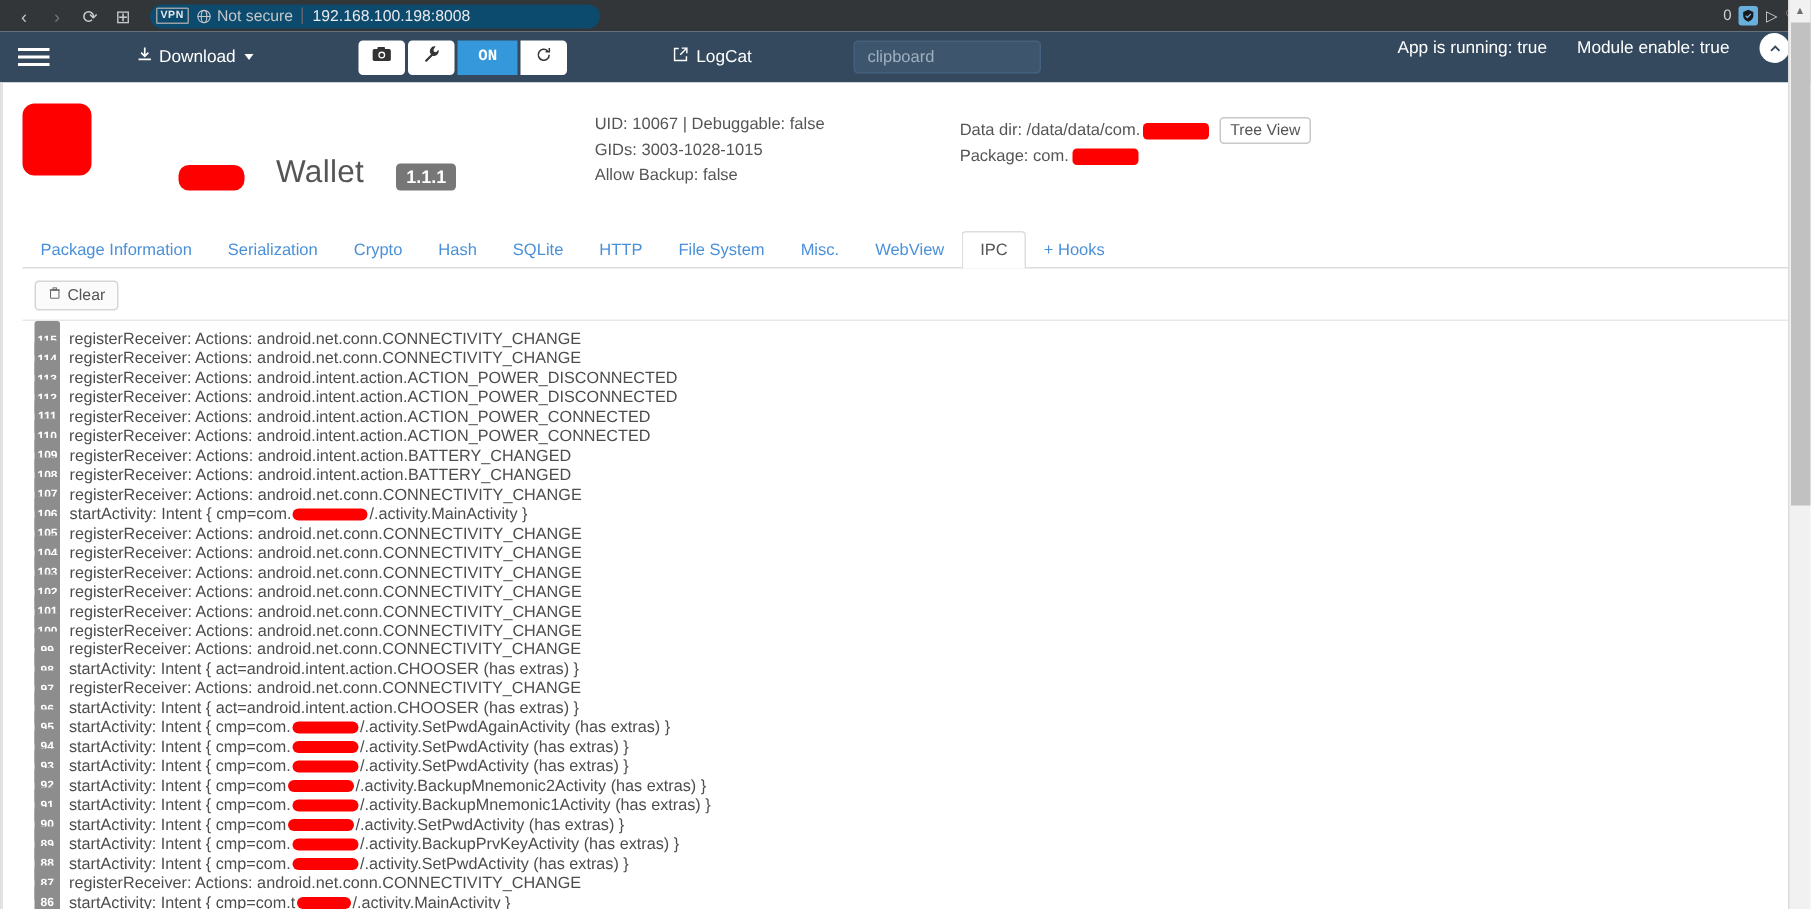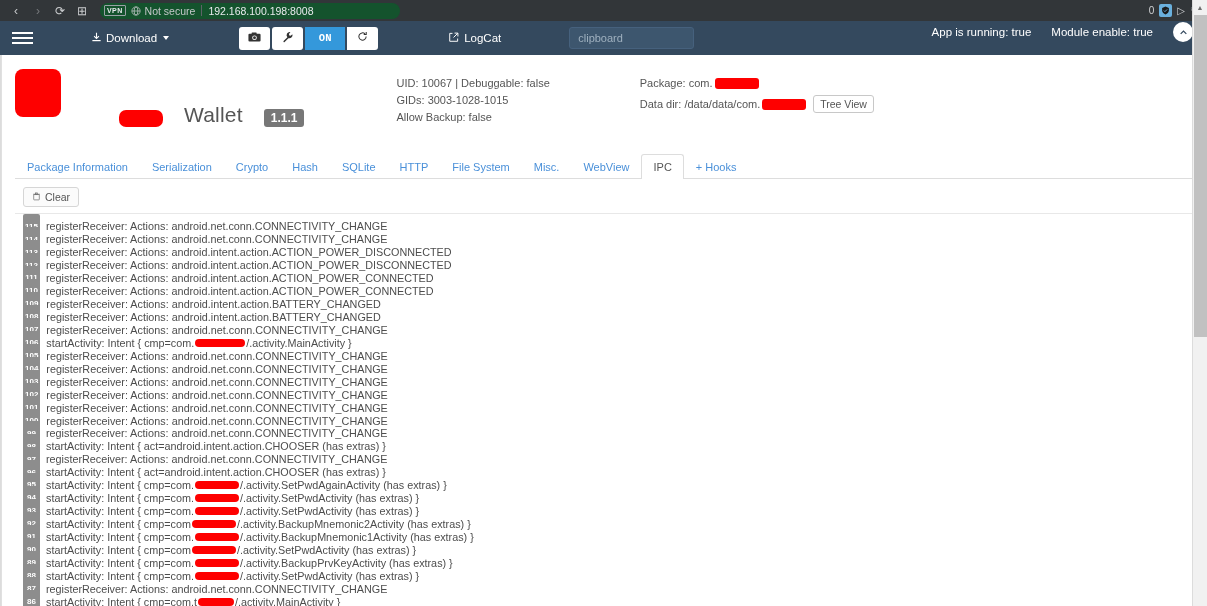--- a/index.html
+++ b/index.html
@@ -28,21 +28,21 @@
     display: flex; align-items: center; justify-content: center;
     color: #c8cacc;
     font-size: 12px;
     line-height: 1;
   }
   .nav-btn.dim { color: #76797c; }
   .omnibox {
     margin-left: 8px;
     flex: 0 0 auto;
     height: 16px;
-    background: #14532d;
+    background: #0c4a6e;
     border-radius: 8px;
     display: flex;
     align-items: center;
     padding: 0 8px 0 4px;
     min-width: 300px;
   }
   .vpn-chip {
     border: 1px solid #9aa0a6;
     color: #e8eaed;
     font-size: 7px;
@@ -376,28 +376,28 @@
       <span class="ver-badge">1.1.1</span>
     </div>
 
     <div class="meta-col c1">
       <div class="meta-row">UID: 10067 | Debuggable: false</div>
       <div class="meta-row">GIDs: 3003-1028-1015</div>
       <div class="meta-row">Allow Backup: false</div>
     </div>
 
     <div class="meta-col c2">
-      <div class="meta-row">
-        <span>Package: com.</span>
-        <span class="redact" style="width:44px;height:11px;border-radius:3px;margin-left:2px;"></span>
-      </div>
       <div class="meta-row" style="margin-top:3px;">
         <span>Data dir: /data/data/com.</span>
         <span class="redact" style="width:44px;height:11px;border-radius:3px;margin-left:2px;"></span>
         <button class="treeview-btn">Tree View</button>
+      </div>
+      <div class="meta-row">
+        <span>Package: com.</span>
+        <span class="redact" style="width:44px;height:11px;border-radius:3px;margin-left:2px;"></span>
       </div>
     </div>
   </div>
 
   <div class="tabs-wrap" id="tabbar">
       <div class="tab">Package Information</div>
       <div class="tab">Serialization</div>
       <div class="tab">Crypto</div>
       <div class="tab">Hash</div>
       <div class="tab">SQLite</div>

